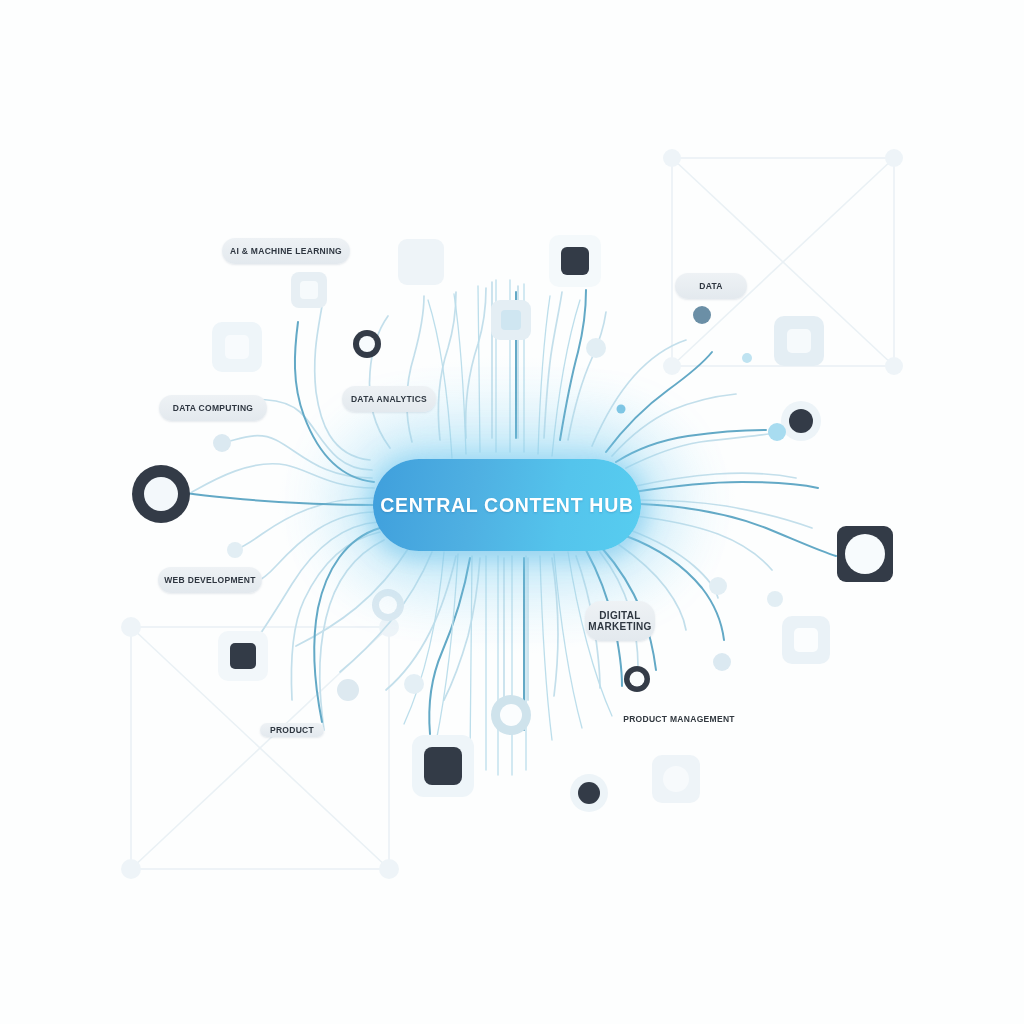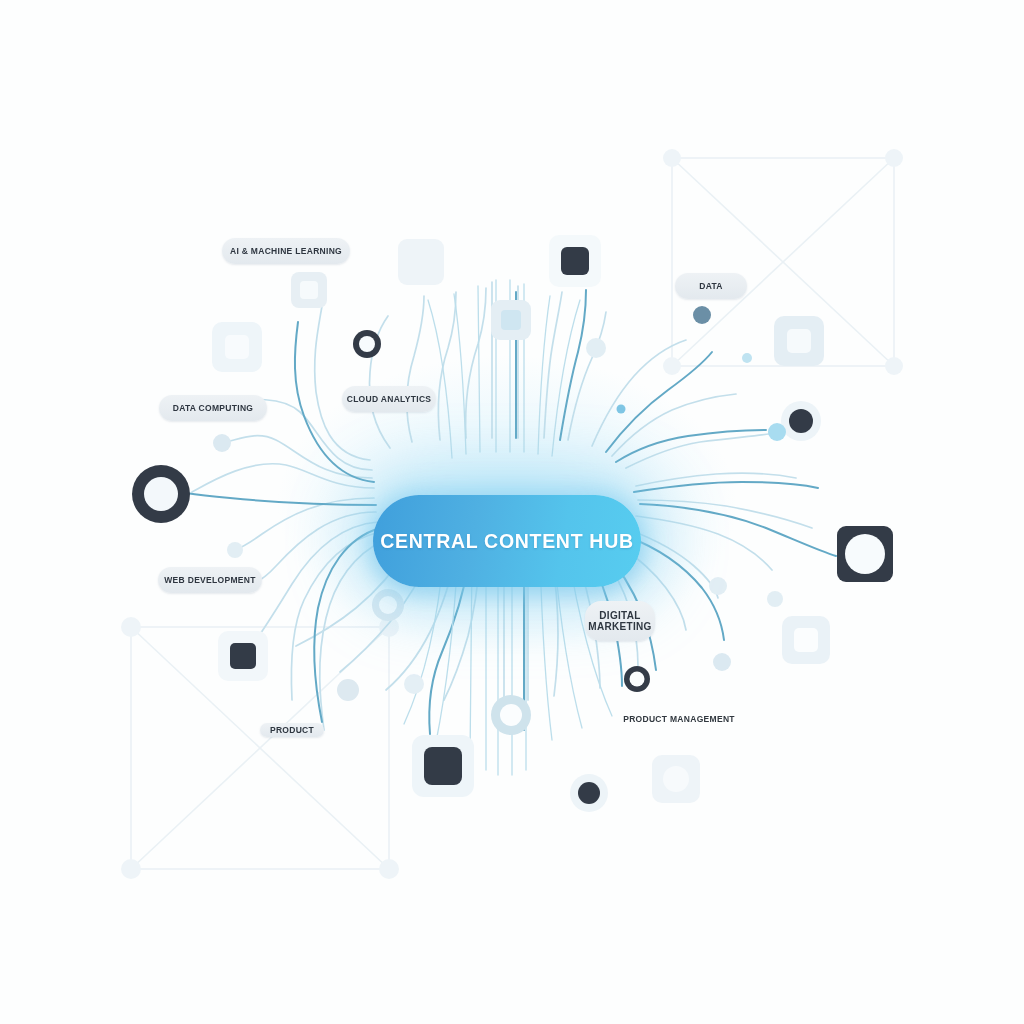--- a/index.html
+++ b/index.html
@@ -26,21 +26,21 @@
 
   #hub{
     position:absolute;left:507px;top:505px;
     width:268px;height:92px;
     transform:translate(-50%,-50%);
     border-radius:46px;
     background:linear-gradient(100deg,#3f9fdc 0%,#4fb0e2 38%,#54c4ec 70%,#57cdf0 100%);
     box-shadow:0 0 60px 26px rgba(120,205,240,.40),
                0 0 22px 6px rgba(150,215,245,.55),
                0 6px 18px rgba(70,150,200,.25);
-    display:flex;align-items:center;justify-content:center;margin-top:36px;
+    display:flex;align-items:center;justify-content:center;
   }
   #hub-text{
     color:#ffffff;font-size:19.5px;font-weight:700;letter-spacing:.7px;
     text-shadow:0 1px 2px rgba(40,110,160,.35);
   }
 </style>
 </head>
 <body>
 
 <div id="stage">
@@ -228,21 +228,21 @@
 
   <div class="node-label" style="left:286px;top:251px;width:128px;height:26px;font-size:8.5px;">
     <span>AI &amp; MACHINE LEARNING</span>
   </div>
 
   <div class="node-label" style="left:213px;top:408px;width:108px;height:26px;font-size:8.5px;">
     <span>DATA COMPUTING</span>
   </div>
 
   <div class="node-label" style="left:389px;top:399px;width:94px;height:26px;font-size:8.5px;">
-    <span>CLOUD ANALYTICS</span>
+    <span>DATA ANALYTICS</span>
   </div>
 
   <div class="node-label" style="left:711px;top:286px;width:72px;height:26px;font-size:8.5px;">
     <span>DATA</span>
   </div>
 
   <div class="node-label" style="left:210px;top:580px;width:104px;height:26px;font-size:8.5px;">
     <span>WEB DEVELOPMENT</span>
   </div>
 

